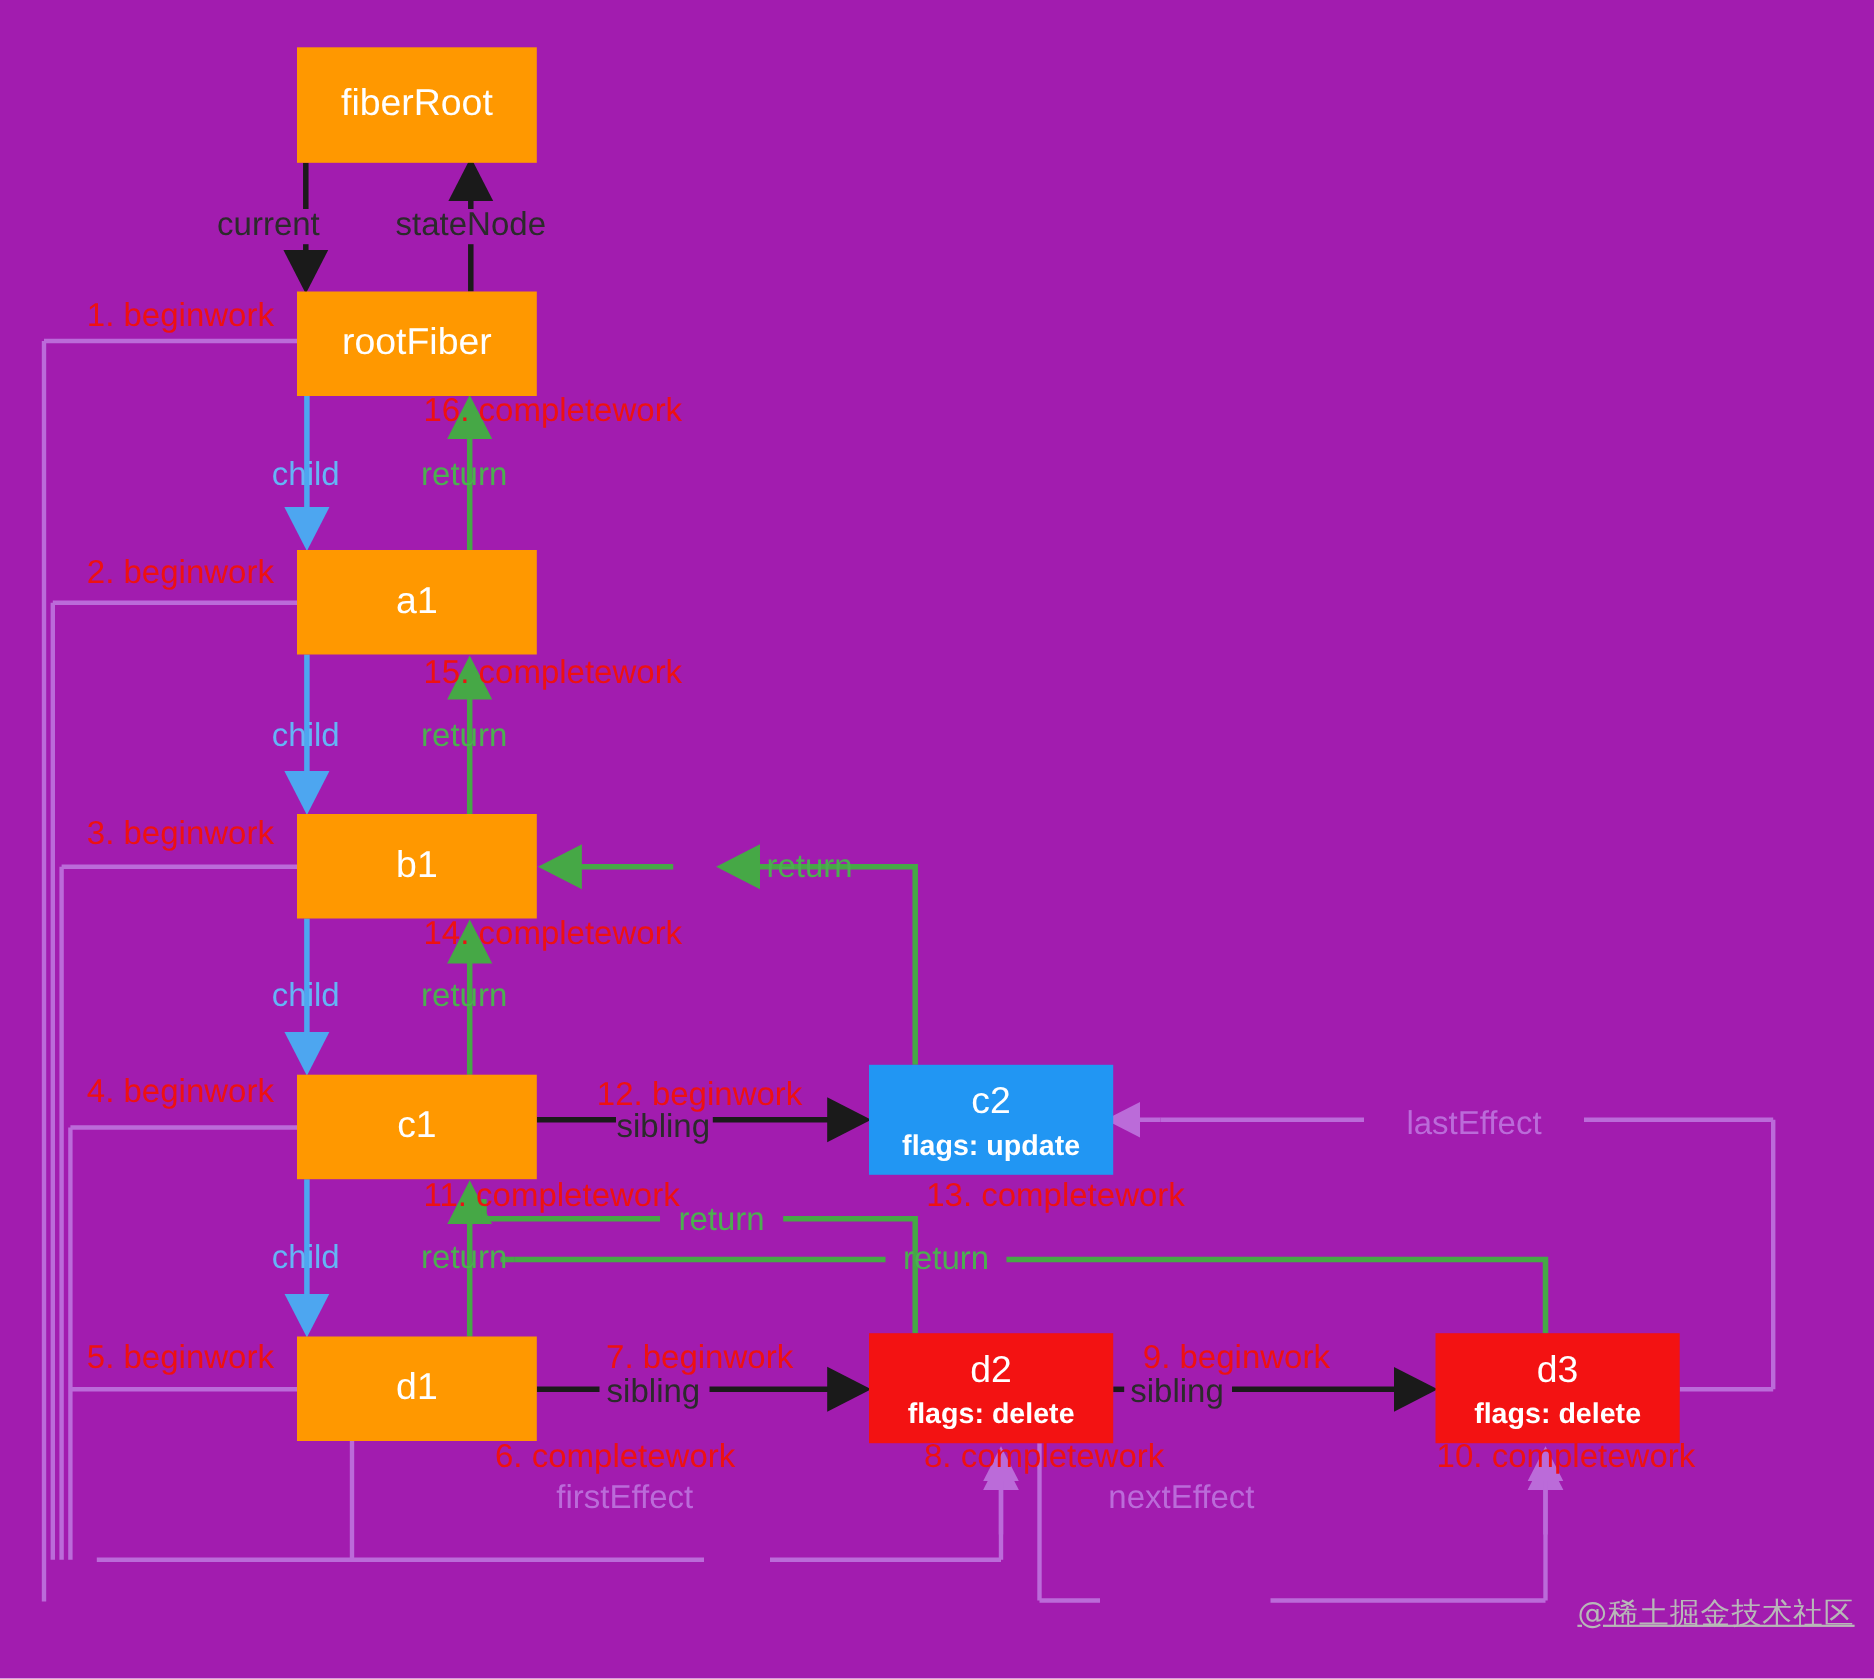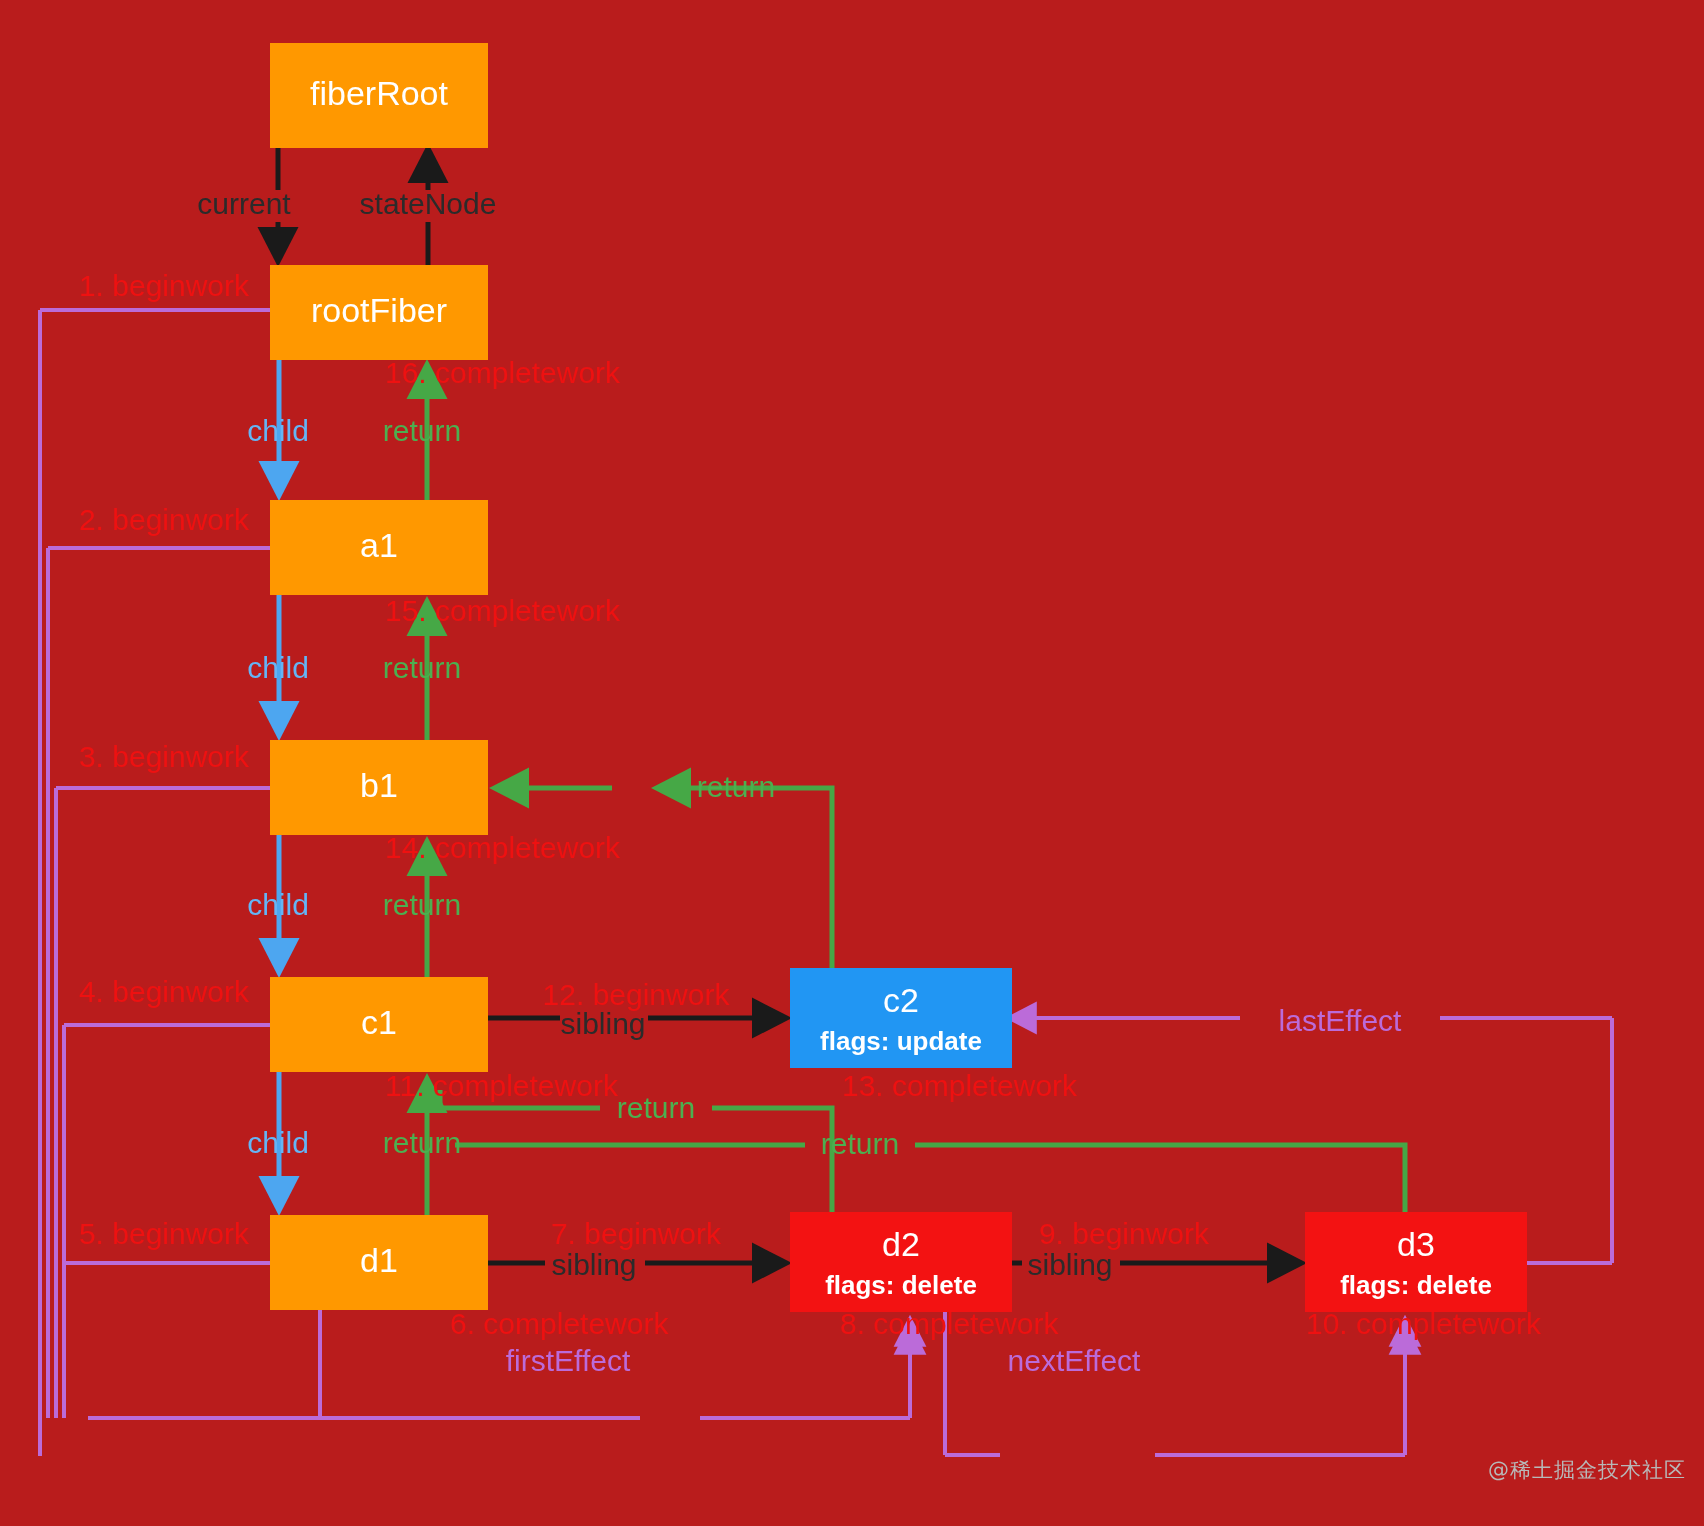--- a/index.html
+++ b/index.html
@@ -7,21 +7,21 @@
     padding: 0;
     background: #ffffff;
   }
   body {
     font-family: "Liberation Sans", sans-serif;
   }
   #stage {
     position: relative;
     width: 1704px;
     height: 1526px;
-    background: #b91c1c;
+    background: #a21caf;
     overflow: hidden;
   }
   svg#diagram {
     position: absolute;
     left: 0;
     top: 0;
     width: 1704px;
     height: 1526px;
   }
   .node-rect { stroke: none; }
@@ -53,24 +53,25 @@
   .lbl-black { fill: #2b2b2b; }
   .lbl-blue  { fill: #64b5f6; }
   .lbl-green { fill: #4caf50; }
   .lbl-red   { fill: #ee1111; }
   .lbl-purple{ fill: #bb6bd9; }
   .watermark {
     position: absolute;
     right: 18px;
     bottom: 42px;
     color: #b8b8b8;
-    font-size: 21px;
+    font-size: 27px;
     font-family: "DejaVu Sans", sans-serif;
     letter-spacing: 1px;
     white-space: nowrap;
+    text-decoration: underline;
   }
 </style>
 </head>
 <body>
 
 <div id="stage">
 
   <svg id="diagram" viewBox="0 0 1704 1526">
     <defs>
       <marker id="ah-black" markerWidth="9" markerHeight="9" refX="6.2" refY="4.5" orient="auto" markerUnits="strokeWidth">

